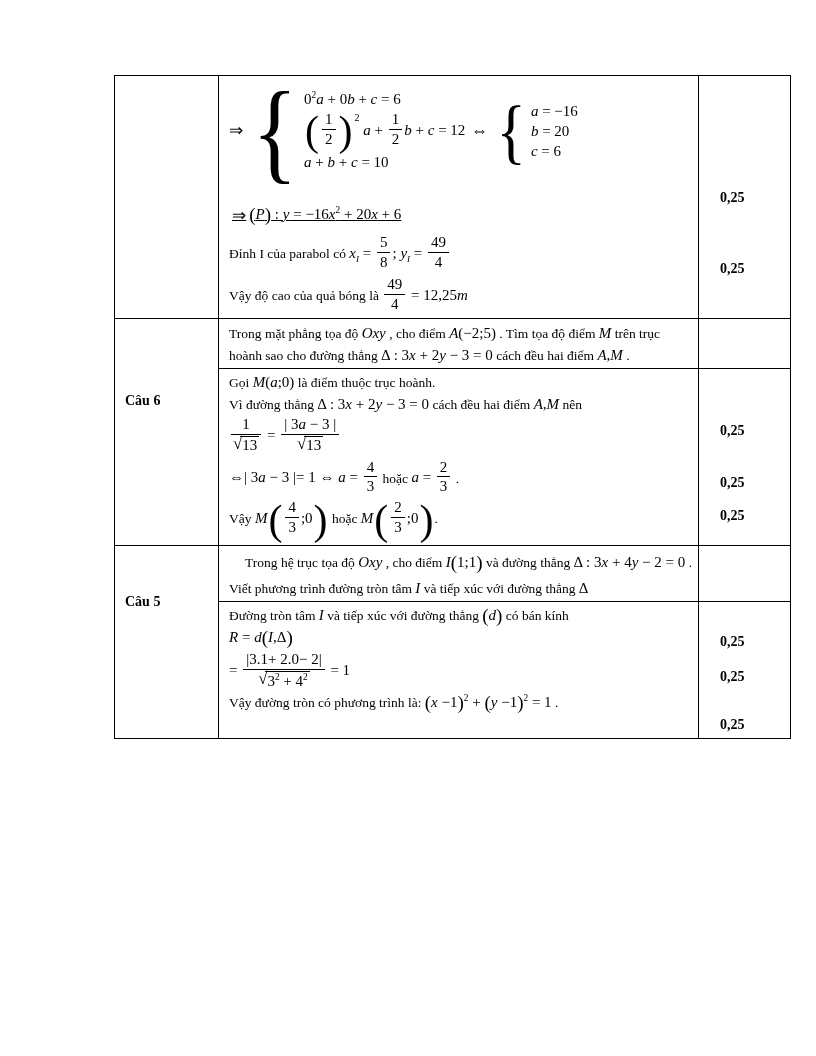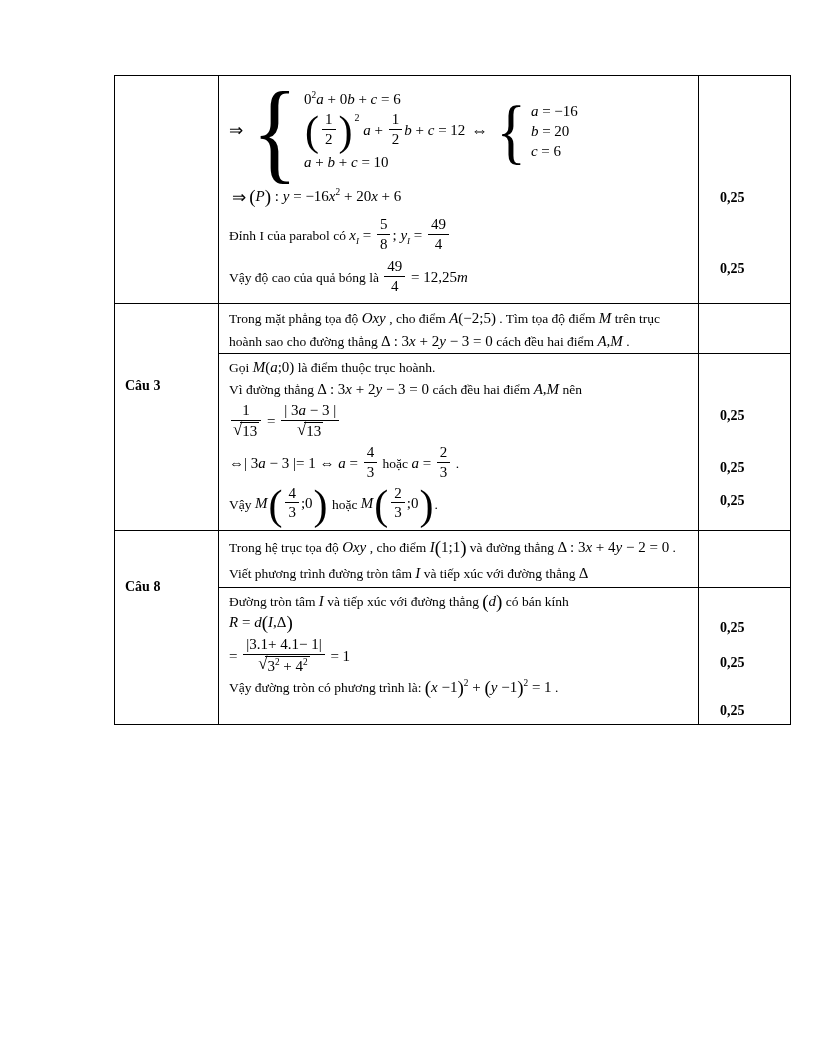--- a/index.html
+++ b/index.html
@@ -54,28 +54,28 @@
   .eqleft .eqrow + .eqrow { margin-top:3px; }
 
   
   .bp  { font-size:42px; height:36px; display:inline-flex; align-items:center;
          vertical-align:middle; line-height:1; margin:0 1px; }
   .bp2 { font-size:19px; vertical-align:-2px; line-height:1; }
   .hi  { position:relative; top:-13px; font-size:10px; margin-left:1px; }
 
   
   .ct-r1 .ln:nth-child(1) { margin-top:5px; }
-  .ct-r1 .ln:nth-child(2) { margin-top:7px; }
+  .ct-r1 .ln:nth-child(2) { margin-top:25px;text-decoration:underline; }
   .ct-r1 .ln:nth-child(3) { margin-top:9px; }
   .ct-r1 .ln:nth-child(4) { margin-top:5px; }
   .ct-r2 .ln { margin:2px 0 0; }
   .ct-r3 .ln:nth-child(3) { margin-top:4px; }
   .ct-r3 .ln:nth-child(4) { margin-top:5px; }
   .ct-r3 .ln:nth-child(5) { margin-top:4px; }
-  .ct-r4 .ln:nth-child(1) { margin-top:4px; }
+  .ct-r4 .ln:nth-child(1) { margin-top:4px;text-align:right; }
   .ct-r4 .ln:nth-child(2) { margin-top:5px; }
   .ct-r5 .ln:nth-child(2) { }
   .ct-r5 .ln:nth-child(3) { margin-top:5px; }
   .ct-r5 .ln:nth-child(4) { }
 
   
   .ptcell { position:relative; font-weight:bold; font-size:14px; }
   .pt { position:absolute; left:21px; }
   .pt-r1 .p1 { top:114px; } .pt-r1 .p2 { top:185px; }
   .pt-r3 .p1 { top:54px; }  .pt-r3 .p2 { top:106px; } .pt-r3 .p3 { top:139px; }
@@ -134,21 +134,21 @@
                 </span> = 12,25<i>m</i></span></div>
           </td>
       <td class="ptcell pt-r1">
         <span class="pt p1">0,25</span>
         <span class="pt p2">0,25</span>
       </td>
     </tr>
 
     <tr class="r2">
       <td class="lblcell lbl3" rowspan="2">
-        <div class="lbltext">Câu 3</div>
+        <div class="lbltext">Câu 6</div>
       </td>
       <td class="ctcell ct-r2">
             <div class="ln">Trong mặt phẳng tọa độ <span class="m"><i>Oxy</i></span> , cho điểm <span class="m"><i>A</i>(−2;5)</span> . Tìm tọa độ điểm <span class="m"><i>M</i></span> trên trục</div>
             <div class="ln">hoành sao cho đường thẳng <span class="m">Δ : 3<i>x</i> + 2<i>y</i> − 3 = 0</span> cách đều hai điểm <span class="m"><i>A</i>,<i>M</i></span> .</div>
           </td>
       <td class="ptcell"></td>
     </tr>
     <tr class="r3">
       <td class="ctcell ct-r3">
             <div class="ln">Gọi <span class="m"><i>M</i>(<i>a</i>;0)</span> là điểm thuộc trục hoành.</div>
@@ -183,34 +183,34 @@
           </td>
       <td class="ptcell pt-r3">
         <span class="pt p1">0,25</span>
         <span class="pt p2">0,25</span>
         <span class="pt p3">0,25</span>
       </td>
     </tr>
 
     <tr class="r4">
       <td class="lblcell lbl4" rowspan="2">
-        <div class="lbltext">Câu 8</div>
+        <div class="lbltext">Câu 5</div>
       </td>
       <td class="ctcell ct-r4">
             <div class="ln">Trong hệ trục tọa độ <span class="m"><i>Oxy</i></span> , cho điểm <span class="m"><i>I</i><span class="bp2">(</span>1;1<span class="bp2">)</span></span> và đường thẳng <span class="m">Δ : 3<i>x</i> + 4<i>y</i> − 2 = 0</span> .</div>
             <div class="ln">Viết phương trình đường tròn tâm <span class="m"><i>I</i></span> và tiếp xúc với đường thẳng <span class="m">Δ</span></div>
           </td>
       <td class="ptcell"></td>
     </tr>
     <tr class="r5">
       <td class="ctcell ct-r5">
             <div class="ln">Đường tròn tâm <span class="m"><i>I</i></span> và tiếp xúc với đường thẳng <span class="m"><span class="bp2">(</span><i>d</i><span class="bp2">)</span></span> có bán kính</div>
             <div class="ln"><span class="m"><i>R</i> = <i>d</i><span class="bp2">(</span><i>I</i>,Δ<span class="bp2">)</span></span></div>
             <div class="ln"><span class="m">= <span class="fr">
-                  <span class="nu">|3.1+ 4.1− 1|</span>
+                  <span class="nu">|3.1+ 2.0− 2|</span>
                   <span class="de"><span class="sq">
                       <span class="rdx">√</span>
                       <span class="rd">3<sup>2</sup> + 4<sup>2</sup></span>
                     </span></span>
                 </span> = 1</span></div>
             <div class="ln">Vậy đường tròn có phương trình là: <span class="m"><span class="bp2">(</span><i>x</i> −1<span class="bp2">)</span><sup>2</sup> + <span class="bp2">(</span><i>y</i> −1<span class="bp2">)</span><sup>2</sup> = 1</span> .</div>
           </td>
       <td class="ptcell pt-r5">
         <span class="pt p1">0,25</span>
         <span class="pt p2">0,25</span>

